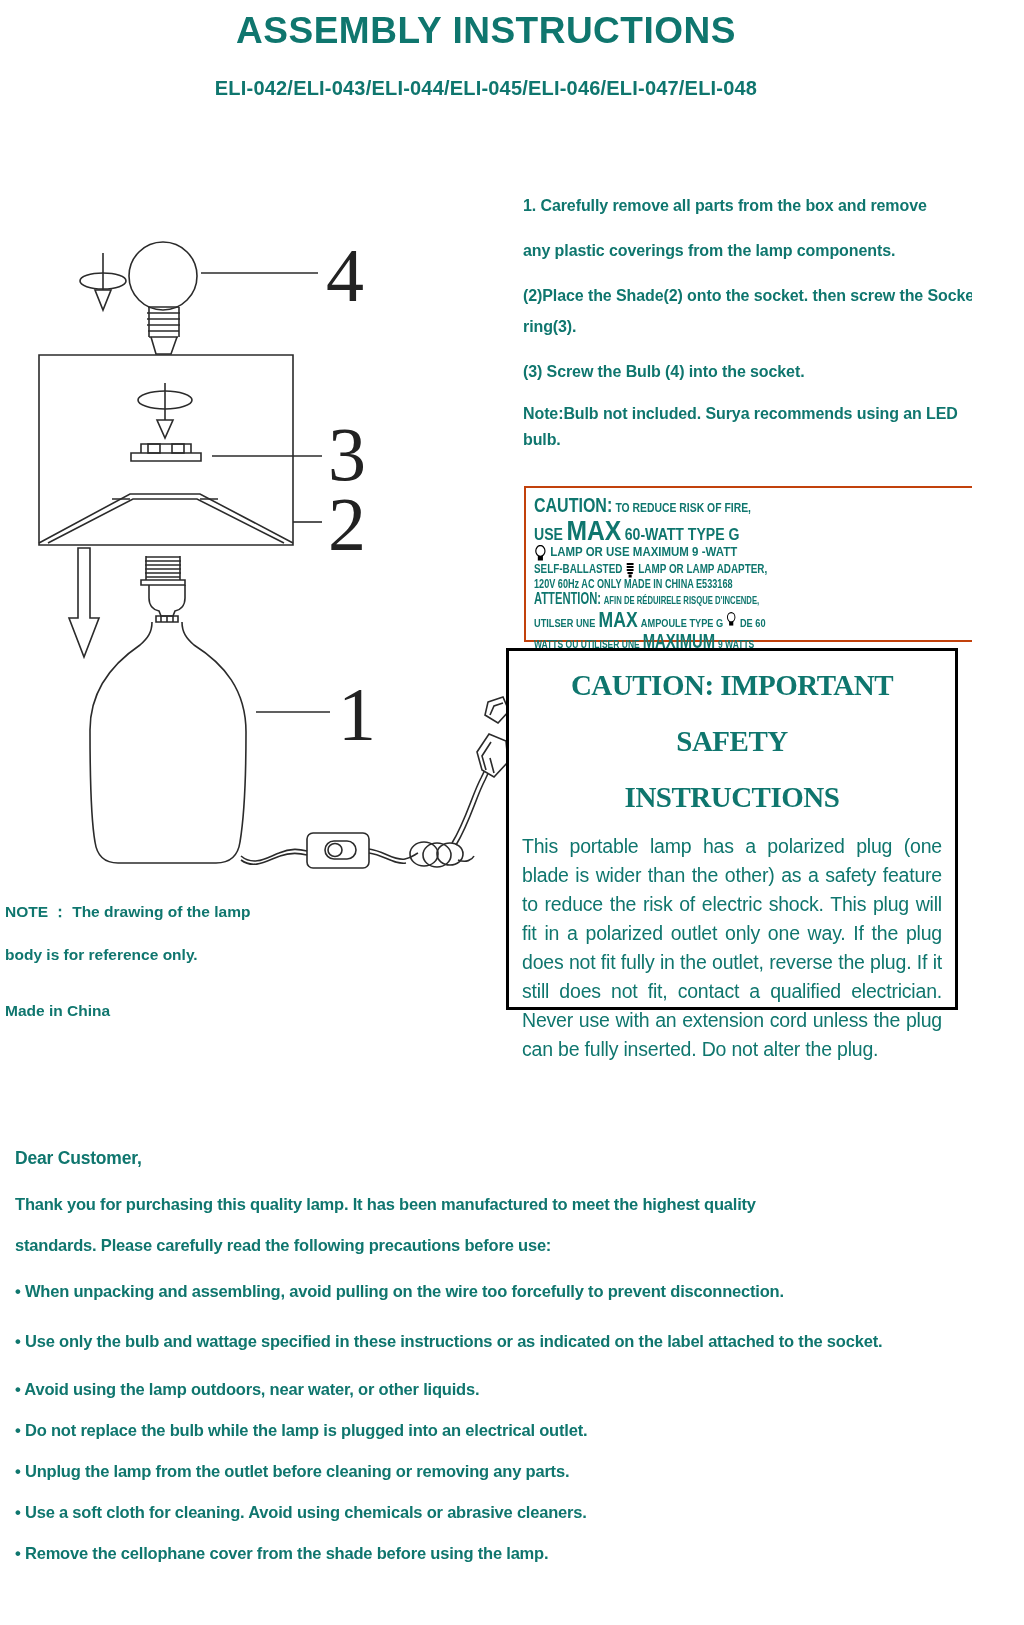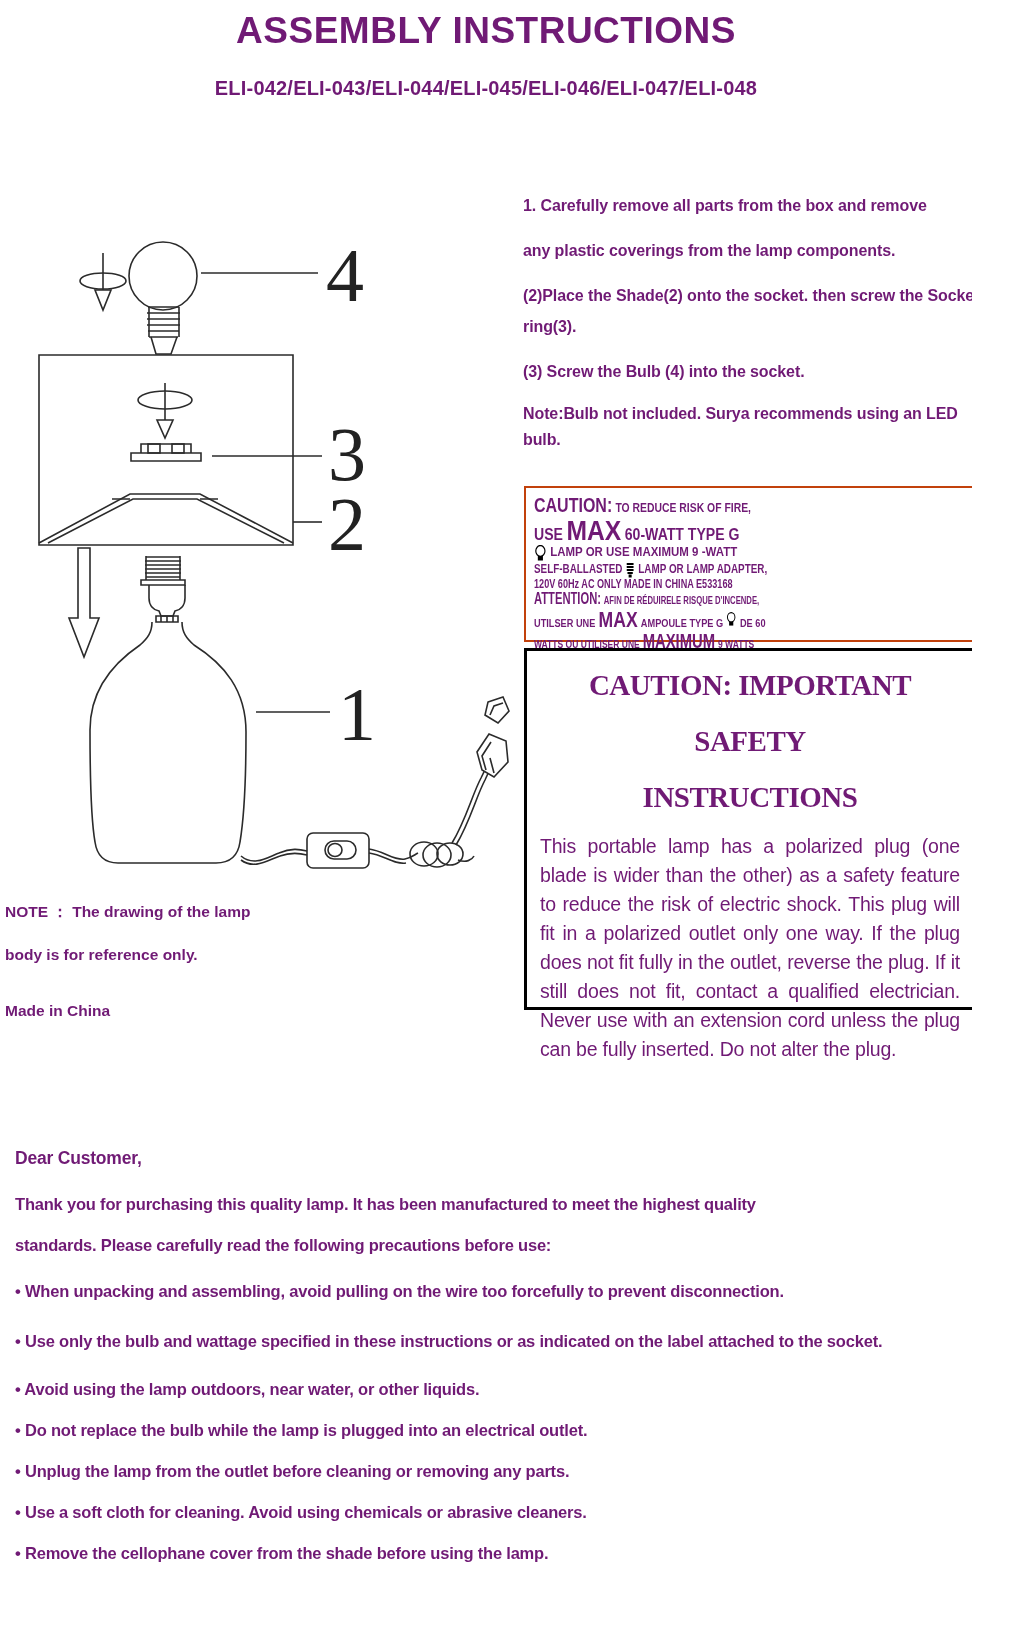--- a/index.html
+++ b/index.html
@@ -1,16 +1,16 @@
 <!DOCTYPE html>
 <html><head>
 <meta charset="utf-8">
 <style>
   html,body{margin:0;padding:0;background:#fff;}
-  .page{position:relative;width:972px;height:1625px;background:#fff;color:#701a75;
+  .page{position:relative;width:972px;height:1625px;background:#fff;color:#0f766e;
         font-family:"Liberation Sans",sans-serif;overflow:hidden;}
 
   
   .title{position:absolute;top:10px;left:0;right:0;text-align:center;
          font-size:37px;font-weight:bold;letter-spacing:.5px;}
   .models{position:absolute;top:77px;left:0;right:0;text-align:center;
           font-size:20px;font-weight:bold;letter-spacing:.2px;}
 
   
   .diagram{position:absolute;left:0;top:170px;width:510px;height:710px;}
@@ -37,21 +37,21 @@
   .en .l4{transform:scaleX(.76);font-size:13px;}
   .en .l5{transform:scaleX(.76);font-size:12px;}
   
   .fr .l1{transform:scaleX(.70);} .fr .l1 .kw{font-size:16px;} .fr .l1 .rest{font-size:11px;}
   .fr .l2{transform:scaleX(.80);font-size:11.5px;} .fr .l2 .max{font-size:22px;}
   .fr .l3{transform:scaleX(.74);font-size:11.5px;} .fr .l3 .maximum{font-size:20px;}
   .fr .l4{transform:scaleX(.82);font-size:11.5px;}
   .fr .l5{transform:scaleX(.76);font-size:10.5px;}
 
   
-  .safety-box{position:absolute;left:524px;top:648px;width:452px;height:362px;
+  .safety-box{position:absolute;left:506px;top:648px;width:452px;height:362px;
               border:3px solid #000;box-sizing:border-box;padding:6px 13px;background:#fff;}
   .safety-title{font-family:"Liberation Serif",serif;font-weight:bold;font-size:29px;
                 text-align:center;line-height:56px;letter-spacing:-.5px;}
   .safety-body{margin:7px 0 0;font-size:19.5px;line-height:29px;text-align:justify;
                letter-spacing:-.2px;font-weight:normal;}
 
   
   .note{position:absolute;left:5px;top:897px;width:330px;
         font-size:15.5px;font-weight:bold;}
   .note p{margin:0 0 13px;line-height:30px;}

